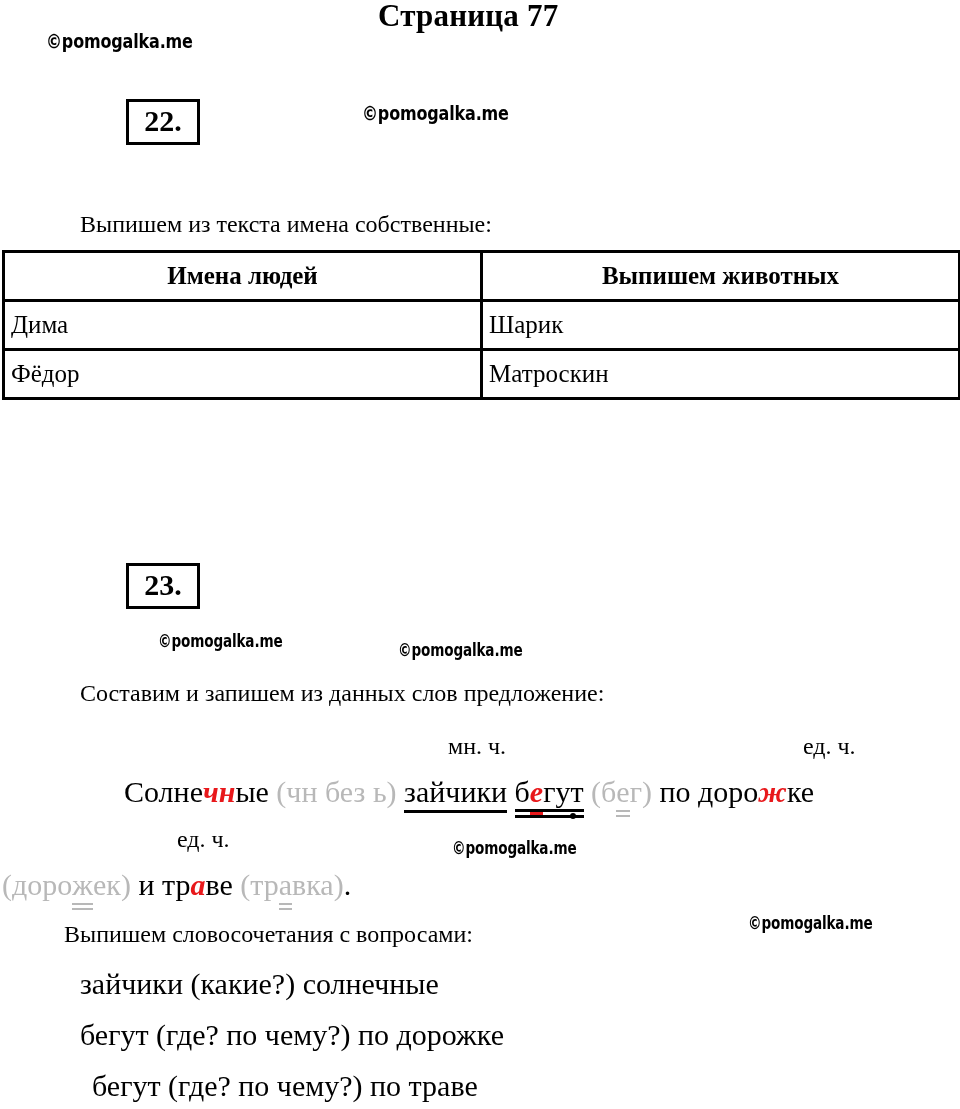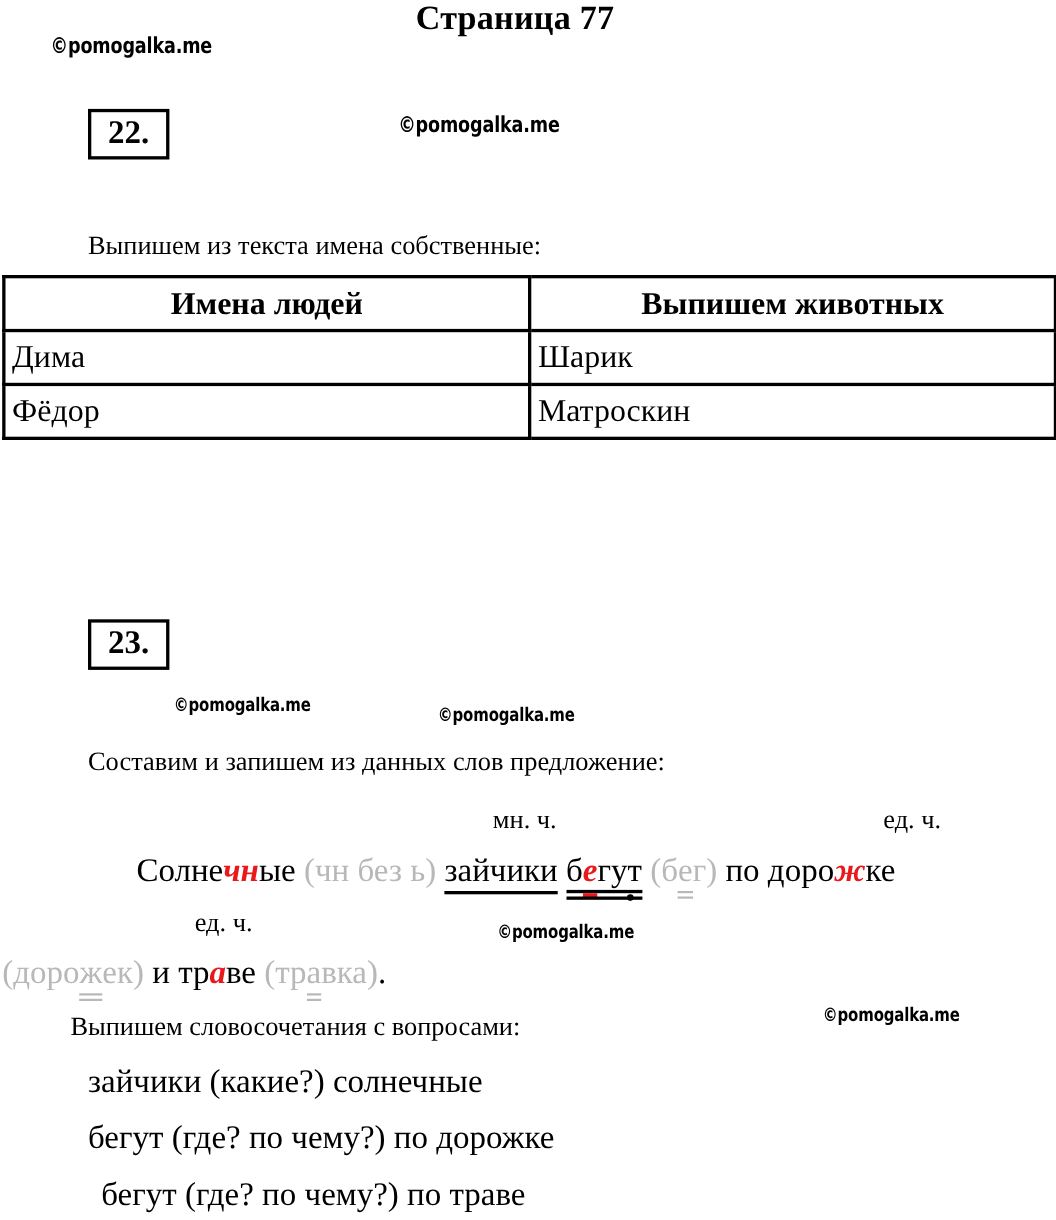--- a/index.html
+++ b/index.html
@@ -44,41 +44,42 @@
 
   
   .ex-box {
     border: 3px solid #000;
     background: #fff;
     font-weight: bold;
     font-size: 30px;
     line-height: 38px;
     text-align: center;
     padding: 0 6px;
+    margin-left: 46px;
   }
   #ex-22-box { left: 80px; top: 99px; width: 56px; height: 40px; }
   #ex-23-box { left: 80px; top: 563px; width: 56px; height: 40px; }
 
   
   .body-text { font-size: 24px; line-height: 34px; }
   #prompt-22 { left: 80px; top: 207px; }
   #prompt-23 { left: 80px; top: 676px; }
   #prompt-phrases { left: 64px; top: 917px; }
 
   
   #names-table {
     position: absolute;
     left: 2px; top: 250px;
     width: 956px;
     border-collapse: collapse;
     table-layout: fixed;
   }
   #names-table td, #names-table th {
     border: 3px solid #000000;
-    font-size: 29px;
+    font-size: 25px;
     height: 46px;
     padding: 0 6px;
     vertical-align: middle;
   }
   #names-table th { font-weight: bold; text-align: center; }
   #names-table td { font-weight: normal; text-align: left; }
   #names-table col.c1 { width: 478px; }
   #names-table col.c2 { width: 478px; }
 
   

